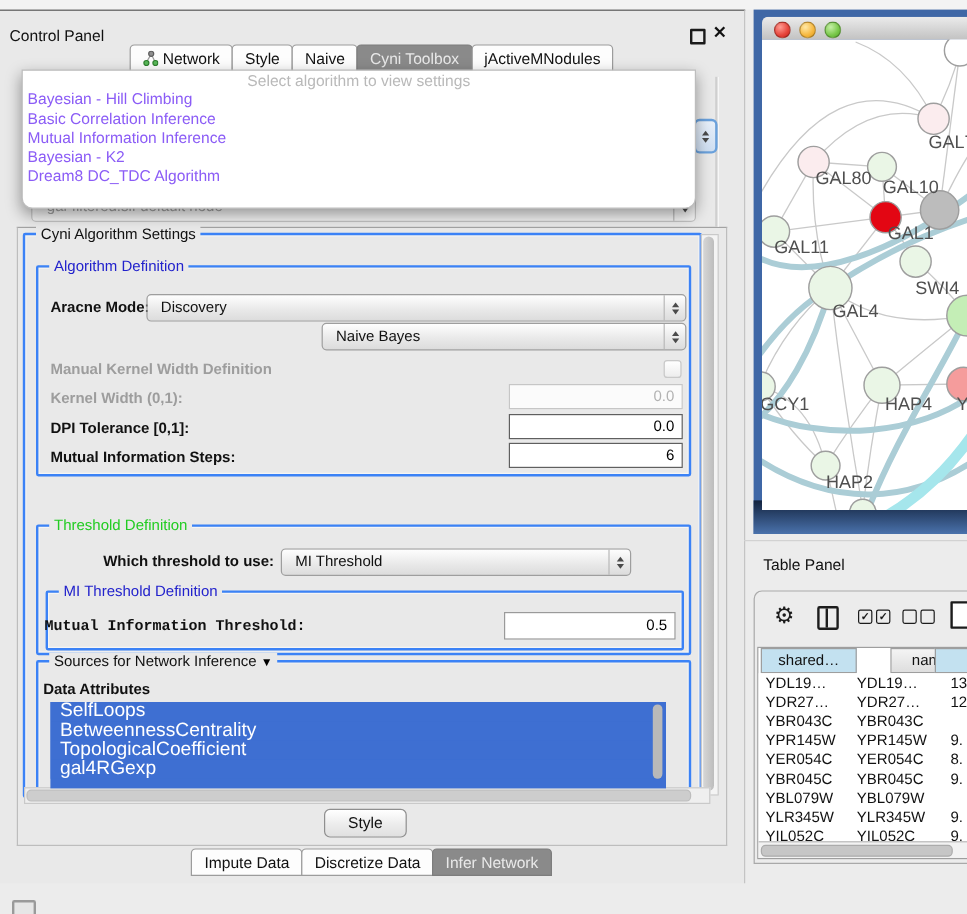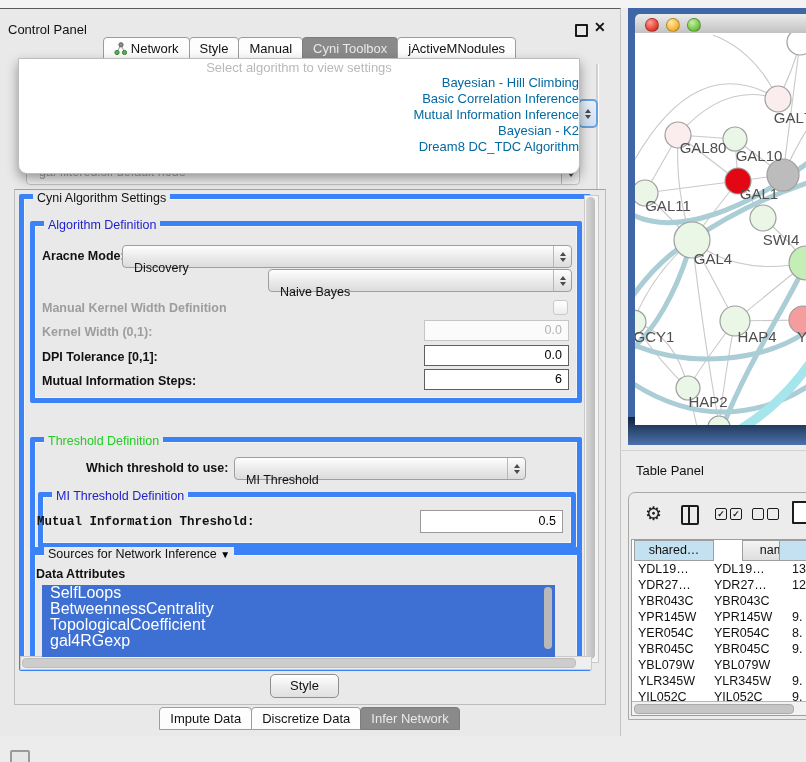--- a/index.html
+++ b/index.html
@@ -15,40 +15,40 @@
   .cp-close{left:594px;top:10px;font-size:14px;font-weight:bold;color:#111;}
   .tabrow{left:0;top:28px;width:620px;height:23px;display:flex;justify-content:center;align-items:flex-end;}
   .tab{height:21px;line-height:21px;padding:0 10px;font-size:13px;background:#fdfdfd;
        border:1px solid #9c9c9c;border-radius:4px 4px 0 0;margin-left:-1px;color:#111;display:flex;align-items:center;gap:4px;}
   .tab.sel{background:#8a8a8a;color:#e9e9e9;border-color:#7d7d7d;}
   .bottomtabs{left:0;top:698px;width:620px;height:24px;display:flex;justify-content:center;align-items:flex-start;}
   
   .popup{left:18px;top:49px;width:560px;height:114px;background:#fff;border:1px solid #bdbdbd;
          border-radius:0 0 9px 9px;box-shadow:0 5px 12px rgba(0,0,0,.38);z-index:50;overflow:hidden;}
   .dd-placeholder{height:15px;line-height:15px;text-align:center;color:#b9b9b9;font-size:13px;margin-top:1px;}
-  .dd-item{height:16px;line-height:16px;padding-left:4px;font-size:13px;color:#0369a1;white-space:nowrap;text-align:right;}
+  .dd-item{height:16px;line-height:16px;padding-left:4px;font-size:13px;color:#8b5cf6;white-space:nowrap;}
   .dd-item.hl{font-weight:bold;}
   
   .bg-combo{left:26px;top:150px;width:552px;height:24px;border:1px solid #c2c2c2;border-radius:4px;
             background:#f3f3f3;z-index:5;}
   .bg-combo .val{position:absolute;left:12px;top:0;line-height:24px;font-size:12.5px;color:#a0a0a0;}
   .bg-etch{left:596px;top:55px;width:2px;height:125px;background:#cfcfcf;border-right:1px solid #fff;z-index:4;}
   .focus-spin{left:578px;top:90px;width:16px;height:25px;border:2px solid #6aa1dc;border-radius:5px;
               background:linear-gradient(#e8f0fa,#cfdff2);z-index:6;display:flex;flex-direction:column;align-items:center;justify-content:center;gap:2px;}
   
   .settings-outer{left:14px;top:180px;width:590px;height:514px;background:#e9e9e9;
                   border:1px solid #bdbdbd;border-top-color:#a3a3a3;}
-  .groupbox{border:5px solid #3b82f6;border-radius:2px;box-shadow:inset 0 0 0 1px rgba(255,255,255,.55);}
+  .groupbox{border:2px solid #3b82f6;border-radius:2px;box-shadow:inset 0 0 0 1px rgba(255,255,255,.55);}
   .grouplabel{position:absolute;top:-8px;left:9px;background:#e9e9e9;padding:0 4px;font-size:12.5px;white-space:nowrap;}
   .blue{color:#2222cc;} .green{color:#22cc22;}
   .lbl{position:absolute;font-size:12.5px;font-weight:bold;color:#111;white-space:nowrap;}
   .lbl.gray{color:#9d9d9d;}
   .combo{position:absolute;height:21px;border:1px solid #9e9e9e;border-radius:4px;
          background:linear-gradient(#fefefe,#e8e8e8 60%,#dcdcdc);font-size:12.5px;}
-  .combo .val{position:absolute;left:11px;top:12px;line-height:21px;color:#111;}
+  .combo .val{position:absolute;left:11px;top:0;line-height:21px;color:#111;}
   .spin{position:absolute;right:0;top:0;bottom:0;width:17px;border-left:1px solid #b8b8b8;
         display:flex;flex-direction:column;align-items:center;justify-content:center;gap:2px;}
   .tri-up{width:0;height:0;border-left:3.5px solid transparent;border-right:3.5px solid transparent;border-bottom:4px solid #4a4a4a;}
   .tri-dn{width:0;height:0;border-left:3.5px solid transparent;border-right:3.5px solid transparent;border-top:4px solid #4a4a4a;}
   .inp{position:absolute;height:19px;border:1px solid #5f5f5f;background:#fff;font-size:12.5px;
        line-height:19px;text-align:right;padding-right:6px;color:#000;}
   .inp.dis{border-color:#c6c6c6;background:#fbfbfb;color:#b2b2b2;}
   .inp.soft{border-color:#9a9a9a;}
   .chk{position:absolute;width:13px;height:13px;border:1px solid #c9c9c9;border-radius:3px;
        background:linear-gradient(#ffffff,#ededed);}
@@ -119,21 +119,21 @@
             <circle cx="3" cy="10.5" r="2.1" fill="#58b858" stroke="#2f7f2f"></circle>
             <circle cx="7" cy="2.8" r="2.1" fill="#8f8f8f" stroke="#5d5d5d"></circle>
             <circle cx="10.5" cy="10.5" r="2.1" fill="#58b858" stroke="#2f7f2f"></circle>
           </svg>
           <span>Network</span>
         </span>
         <span class="tab">
           <span>Style</span>
         </span>
         <span class="tab">
-          <span>Manual</span>
+          <span>Naive</span>
         </span>
         <span class="tab sel">
           <span>Cyni Toolbox</span>
         </span>
         <span class="tab">
           <span>jActiveMNodules</span>
         </span>
       </div>
 
     <div class="abs bg-etch"></div>

